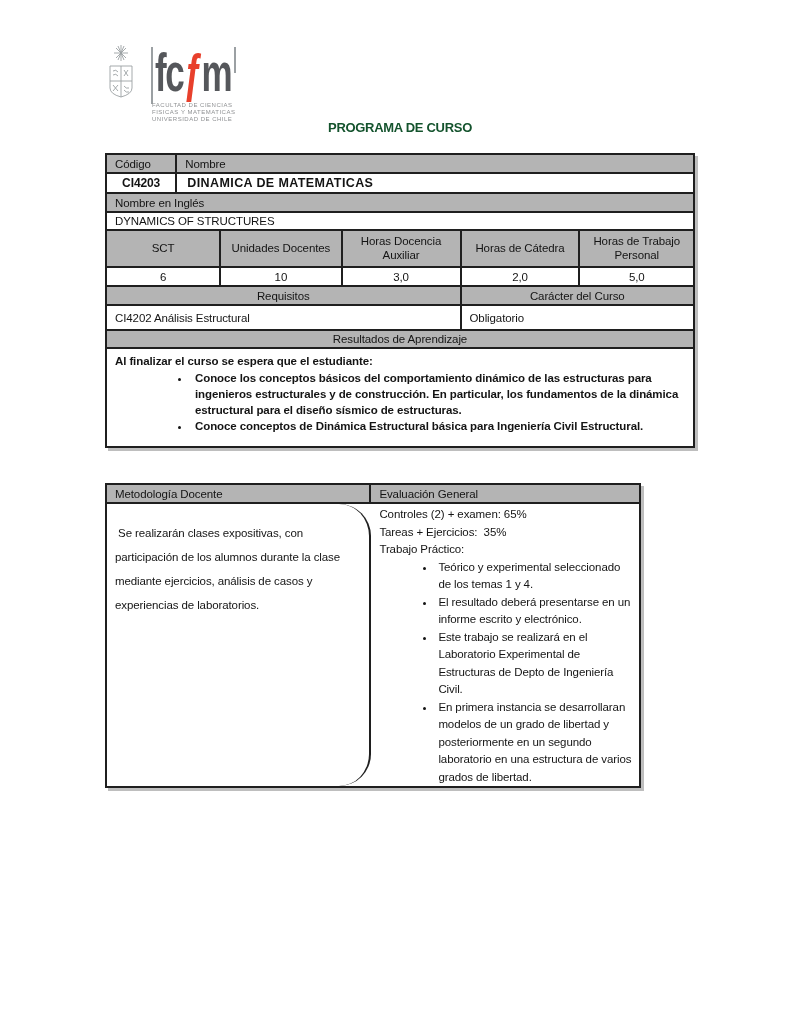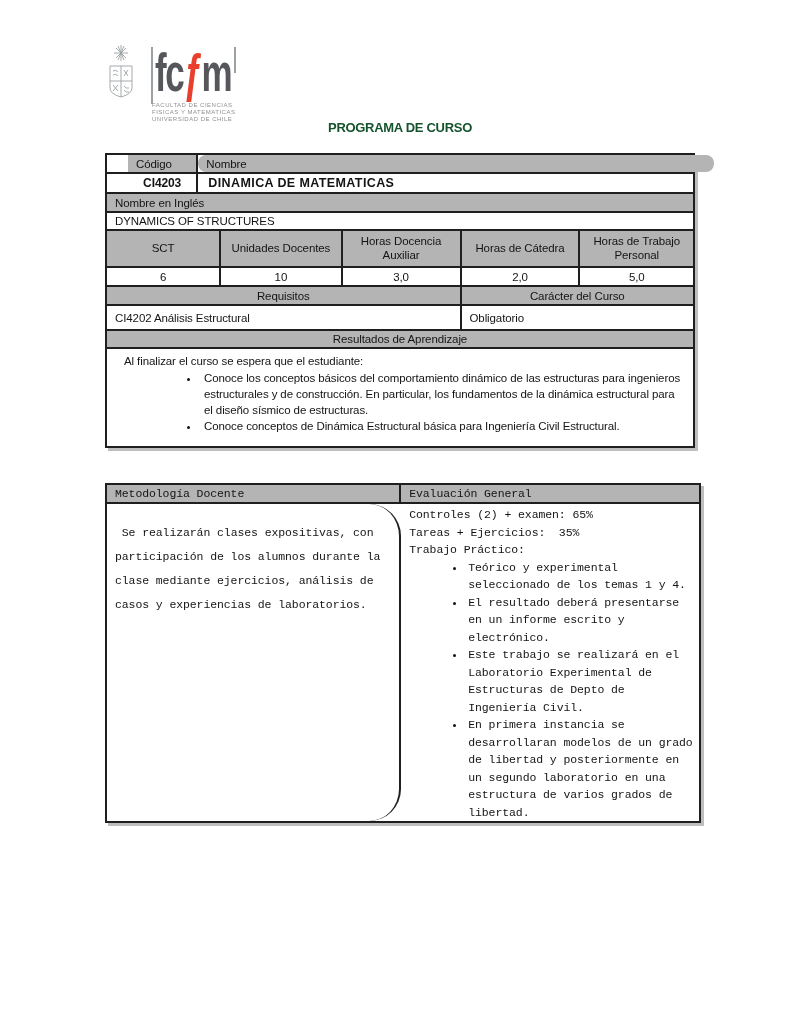--- a/index.html
+++ b/index.html
@@ -43,32 +43,32 @@
   .cell:last-child { border-right:none; }
   .gray { background:#b4b4b4; }
   .tc { justify-content:center; text-align:center; }
   .pl { padding-left:8px; }
   .bold { font-weight:bold; }
 
   
   .tbl1 { left:105px; top:153px; width:590px; }
   .h17 { height:17px; } .h18 { height:18px; } .h16 { height:16px; }
   .h35 { height:35px; } .h23 { height:23px; }
-  .w12 { flex:0 0 12%;margin-left:21px; } .w88 { flex:0 0 88%;border-radius:8px; }
+  .w12 { flex:0 0 12%; } .w88 { flex:0 0 88%; }
   .w195 { flex:0 0 19.5%; } .w207 { flex:0 0 20.7%; } .w203 { flex:0 0 20.3%; } .w192 { flex:0 0 19.2%; }
   .w605 { flex:0 0 60.5%; } .w395 { flex:0 0 39.5%; }
   .hours-head { line-height:13.5px; padding:2px 2px; }
   .course-name { font-size:12.5px; letter-spacing:0.4px; padding-left:10px; }
   .course-code { font-size:12px; }
-  .results-body { display:block; min-height:97px; padding:4px 12px 6px 17px; line-height:16px; }
+  .results-body { display:block; min-height:97px; padding:4px 12px 6px 8px; line-height:16px;font-weight:bold; }
   .results-body ul { margin-top:1px; padding-left:76px; }
   .results-body li { padding-left:4px; }
 
   
-  .tbl2 { left:105px; top:483px; width:596px;font-family:Liberation Mono, monospace; }
+  .tbl2 { left:105px; top:483px; width:536px; }
   .w497 { flex:0 0 49.7%; } .w503 { flex:0 0 50.3%; }
   .body-row { min-height:281px; }
   .body-cell { display:block; align-items:flex-start;border-radius:32px; }
   .method-text { padding:17px 14px 0 8px; line-height:24px; white-space:pre-wrap; }
   .eval-cell { padding:2px 6px 0 8px; line-height:17.5px; }
   .eval-line { white-space:pre-wrap; }
   .eval-cell ul { margin-top:0; padding-left:57px; }
   .eval-cell li { padding-left:2px; }
 </style>
 </head>

